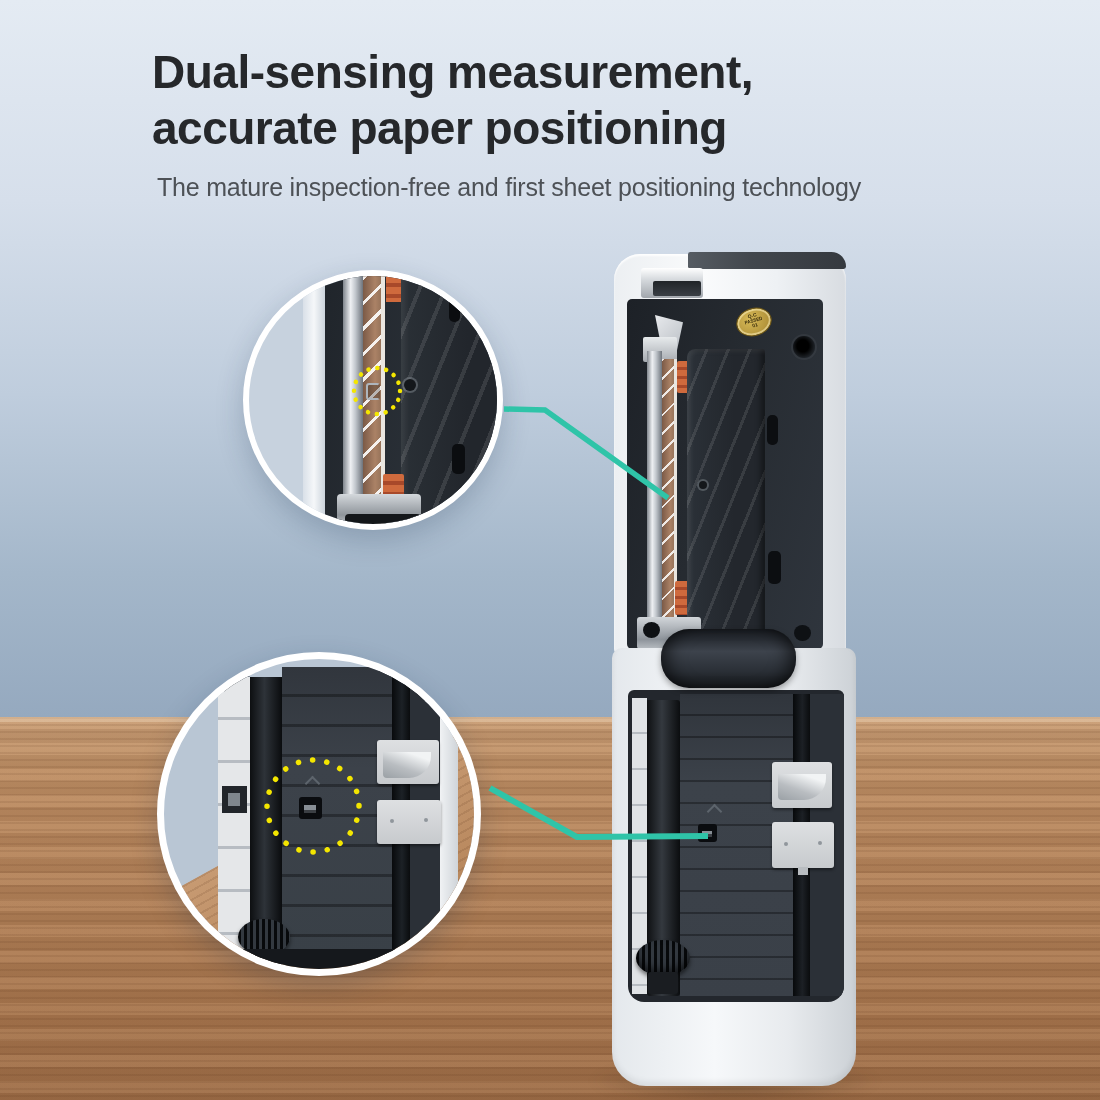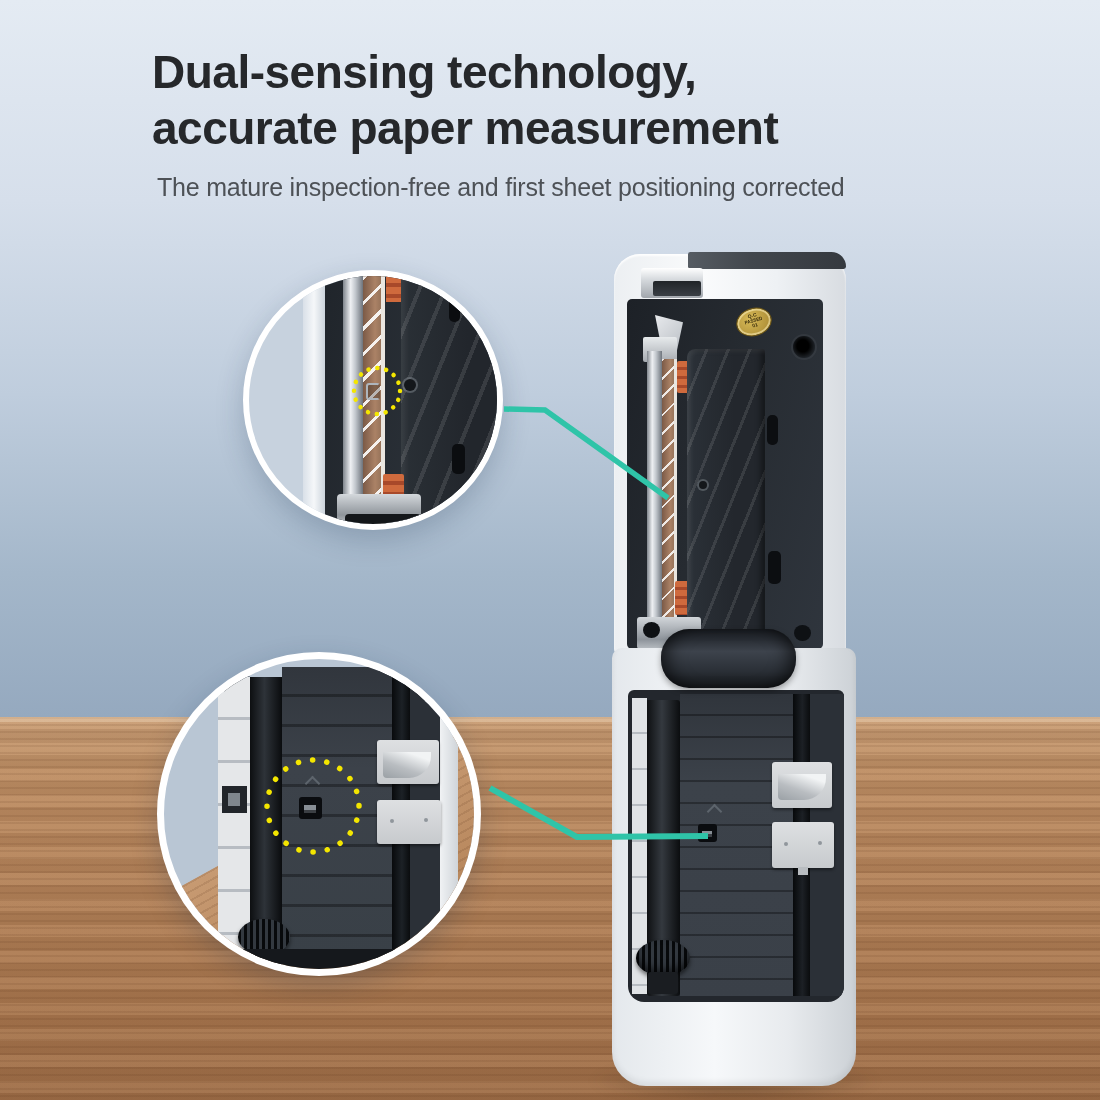--- a/index.html
+++ b/index.html
@@ -195,25 +195,25 @@
 </head>
 <body>
 
 <div id="canvas">
 
   <div class="sky"></div>
   <div class="wood"></div>
   <div class="wood-edge"></div>
 
   <div class="title">
-    <div>Dual-sensing technology,</div>
-    <div>accurate paper measurement</div>
+    <div>Dual-sensing measurement,</div>
+    <div>accurate paper positioning</div>
   </div>
   <div class="subtitle">
-    <div class="l1">The mature inspection-free and first sheet positioning corrected</div>
+    <div class="l1">The mature inspection-free and first sheet positioning technology</div>
   </div>
 
   <div class="printer-shadow"></div>
 
   <div class="lid-shell"></div>
   <div class="lid-topband"></div>
   <div class="lid-slot">
     <div class="lid-slot-inner"></div>
   </div>
   <div class="lid-interior">

